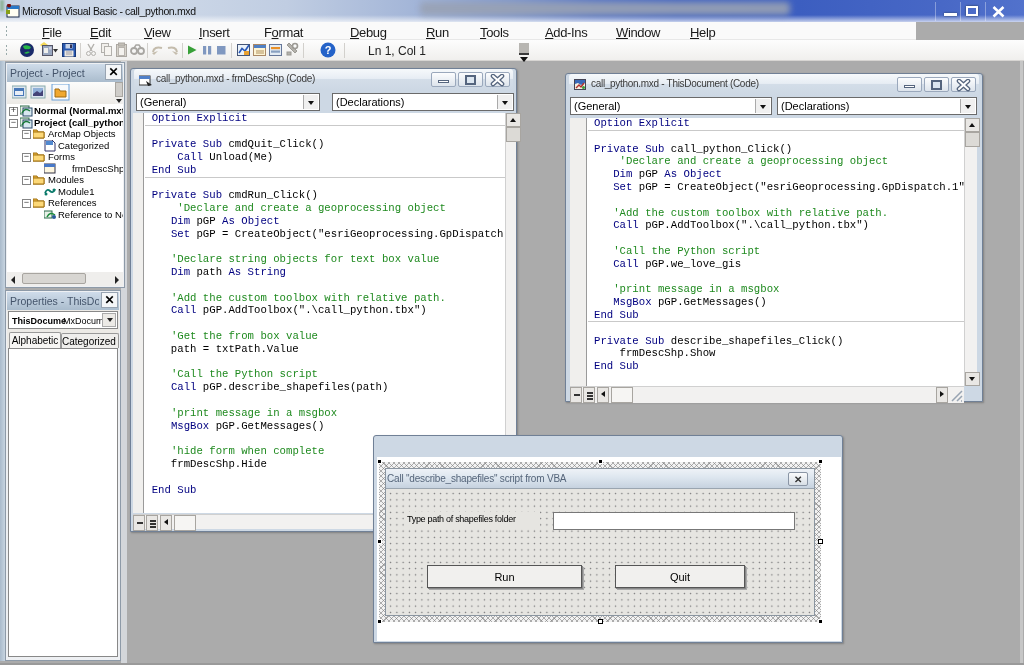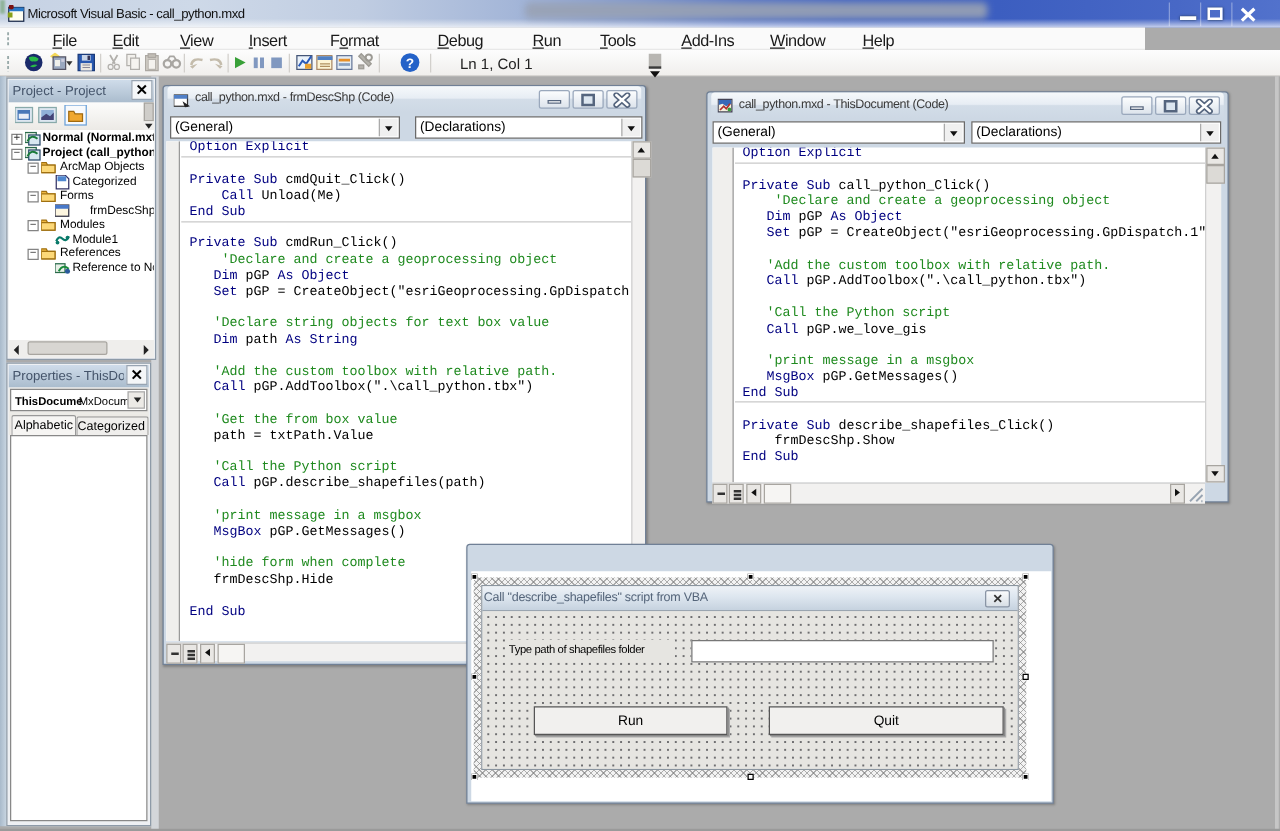--- a/index.html
+++ b/index.html
@@ -506,21 +506,21 @@
       <div class="abs" style="left:8px;top:11px;width:430px;height:148px;border:1px solid #8a95a0;background:#e5e4e0">
         <div id="formtitle" style="left:0;top:0;width:428px;height:20px">
             <span class="abs" style="left:1px;top:4px">Call "describe_shapefiles" script from VBA</span>
           <div class="abs" style="right:6px;top:3px;width:20px;height:14px;background:linear-gradient(180deg,#fafbfc,#d8dfe6);border:1px solid #8a95a5;border-radius:2px;color:#333;font-weight:bold;font-size:10px;text-align:center;line-height:13px">✕</div>
         </div>
         <div id="formbody" style="left:0;top:20px;width:428px;height:126px"></div>
         <div class="abs" style="left:18px;top:43px;width:136px;height:17px;background:#e6e5e1"></div>
         <div class="abs" style="left:21px;top:45px;font-size:9px;letter-spacing:-0.3px;color:#000">Type path of shapefiles folder</div>
         <div class="abs" style="left:167px;top:43px;width:242px;height:18px;background:#fff;border:1px solid #777"></div>
         <div class="btn3d" style="left:41px;top:96px;width:155px;height:23px;line-height:22px">Run</div>
-        <div class="btn3d" style="left:229px;top:96px;width:188px;height:23px;line-height:22px">Quit</div>
+        <div class="btn3d" style="left:229px;top:96px;width:130px;height:23px;line-height:22px">Quit</div>
       </div>
 
       <div class="handle" style="left:0px;top:2px"></div>
       <div class="handle" style="left:221px;top:2px"></div>
       <div class="handle" style="left:441px;top:2px"></div>
       <div class="handle" style="left:0px;top:82px"></div>
       <div class="handle" style="left:441px;top:82px;background:#fff;border:1px solid #000"></div>
       <div class="handle" style="left:0px;top:162px"></div>
       <div class="handle" style="left:221px;top:162px;background:#fff;border:1px solid #000"></div>
       <div class="handle" style="left:441px;top:162px"></div>

